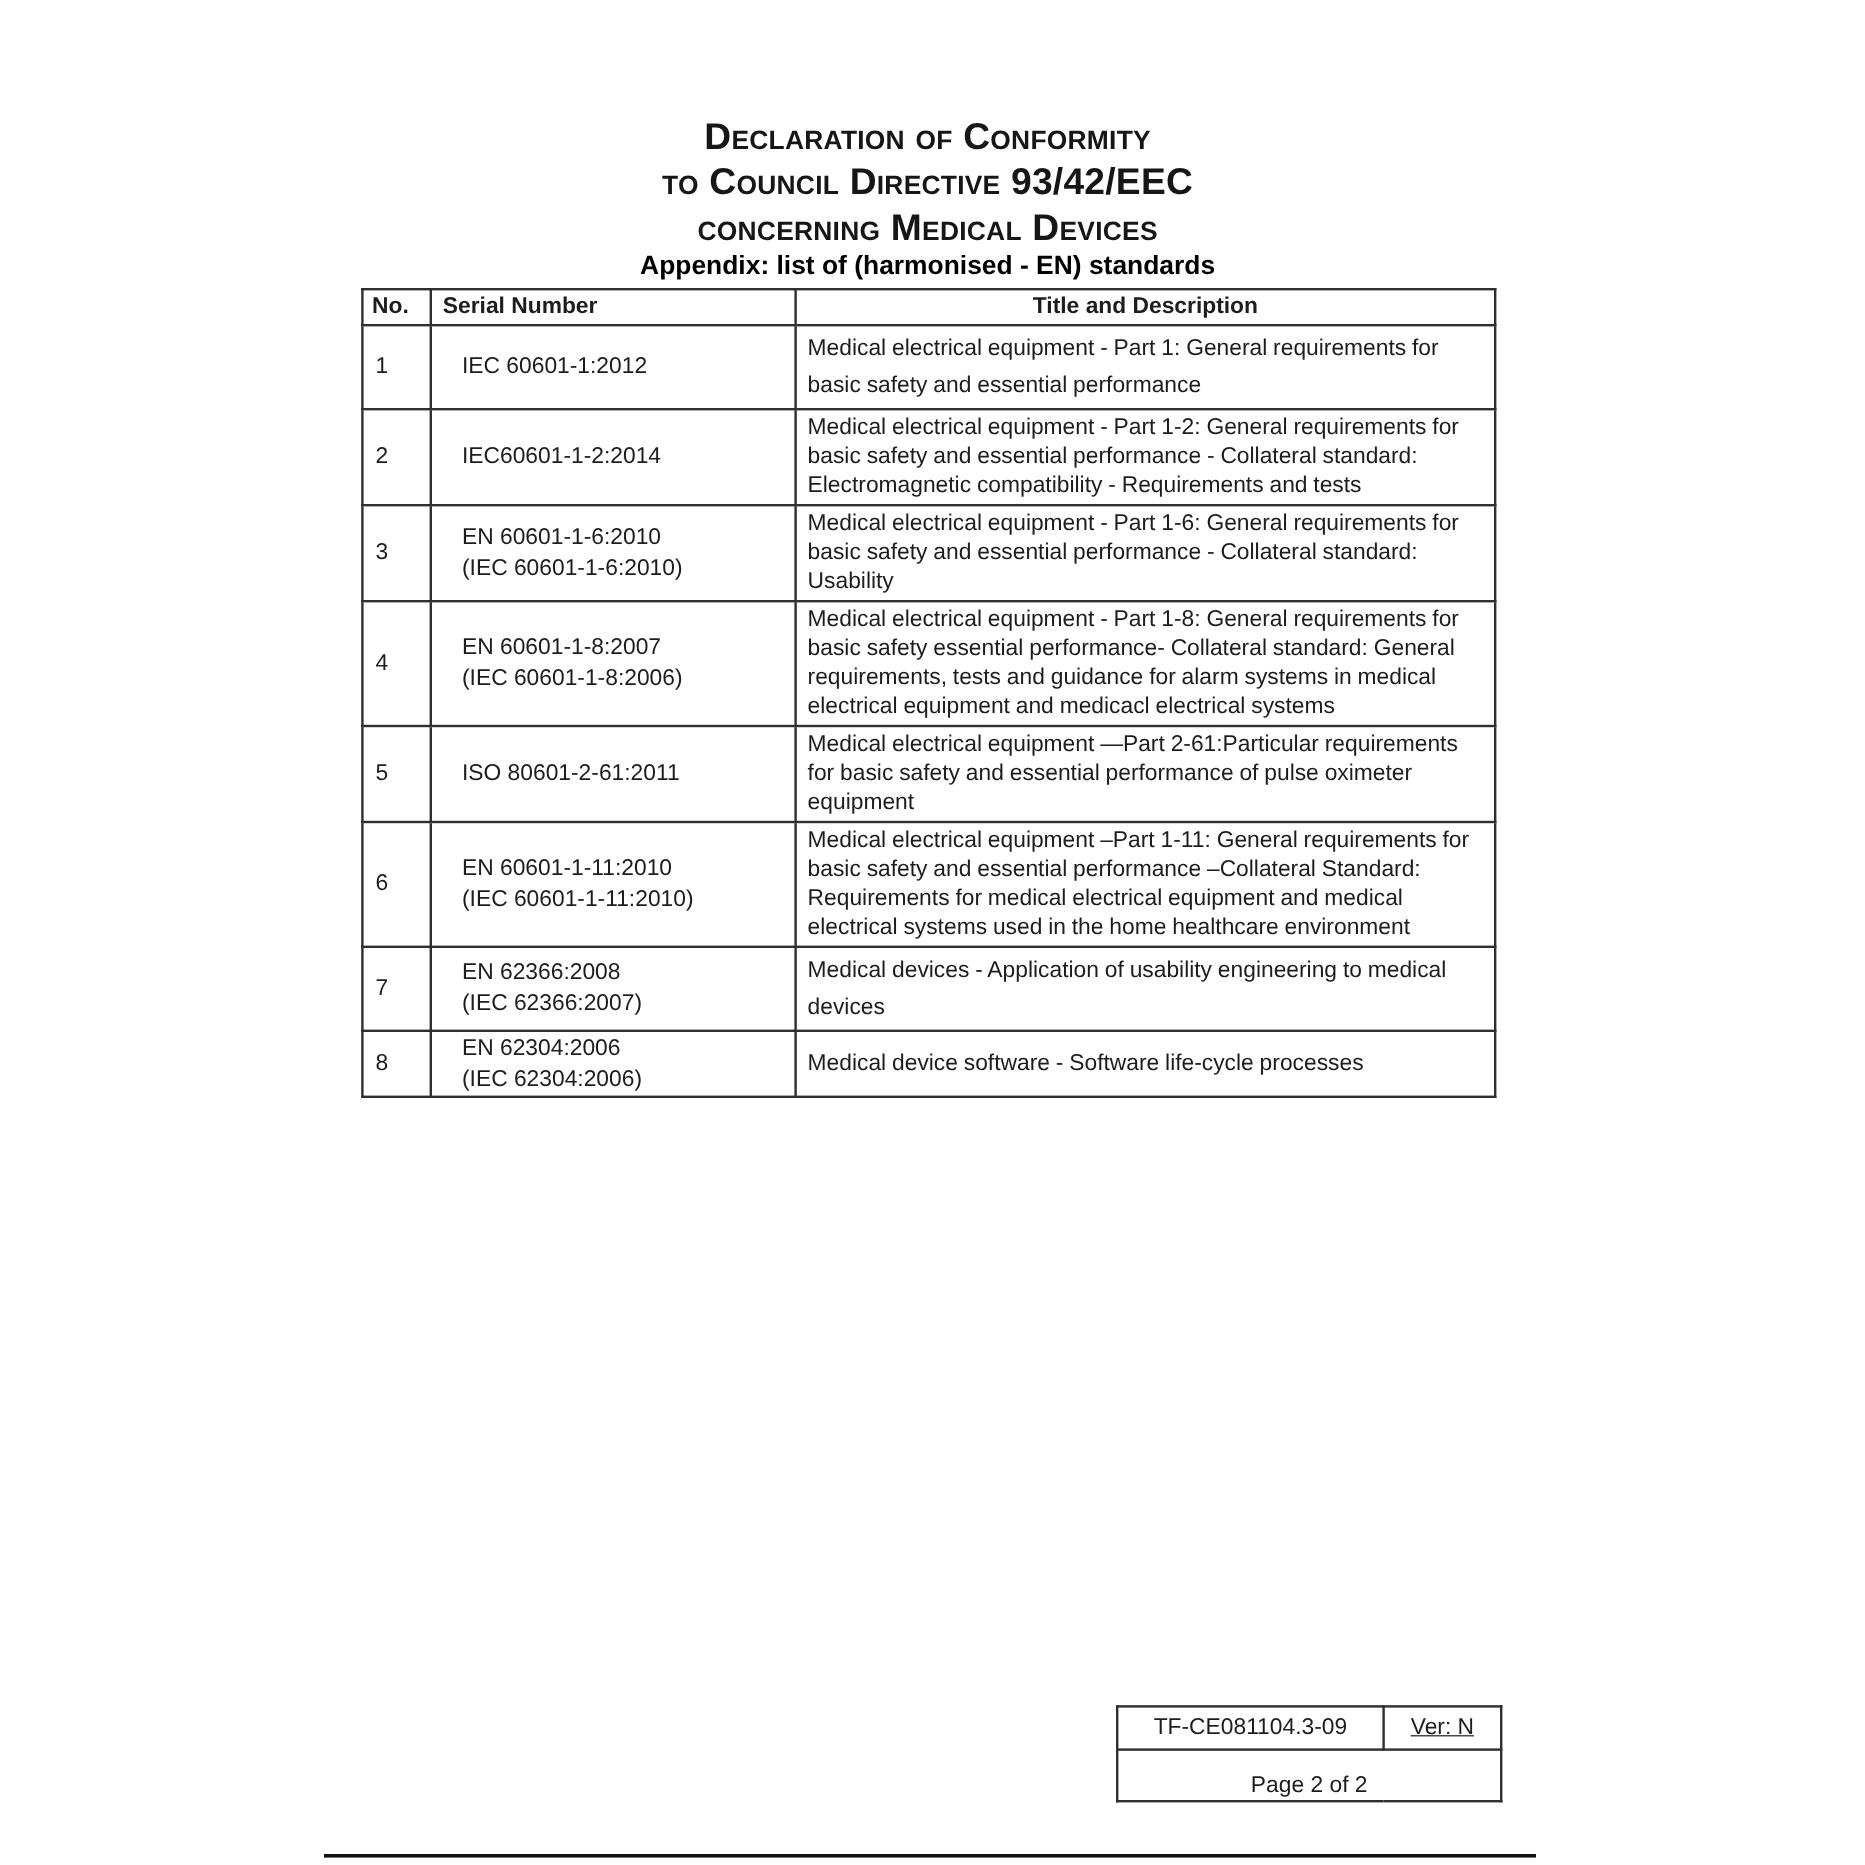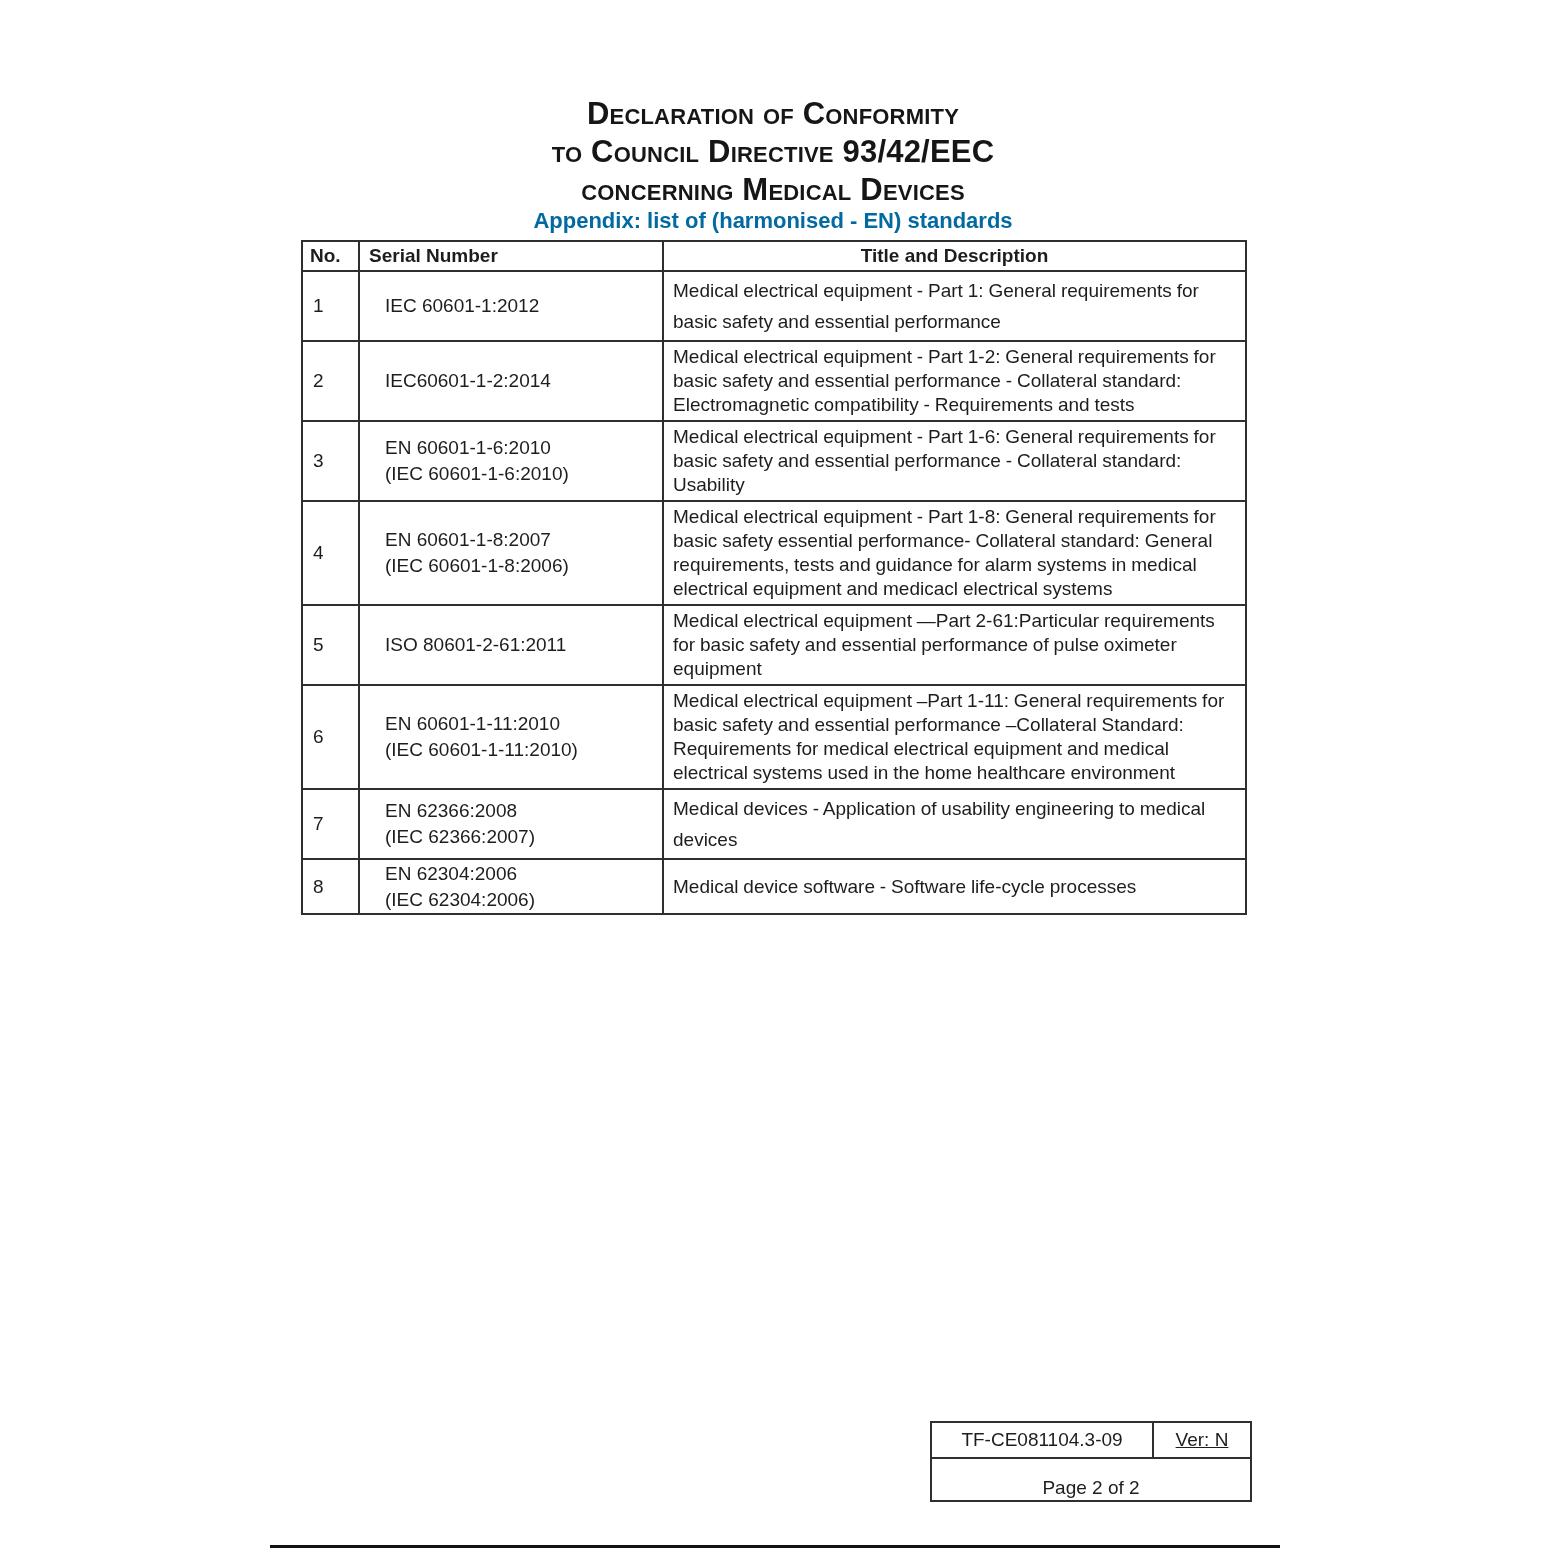--- a/index.html
+++ b/index.html
@@ -22,21 +22,21 @@
     color:#161616;
     letter-spacing:0.2px;
     margin-top:33px;
   }
 
   .appendix-heading {
     position:absolute; left:301px; top:208px; width:944px;
     text-align:center;
     font-weight:bold;
     font-size:22px;
-    color:#0369a1;
+    color:#000000;
   }
 
   
   table.standards {
     position:absolute; left:301px; top:240px;
     width:944px;
     border-collapse:collapse;
     table-layout:fixed;
     font-size:19px;
   }

